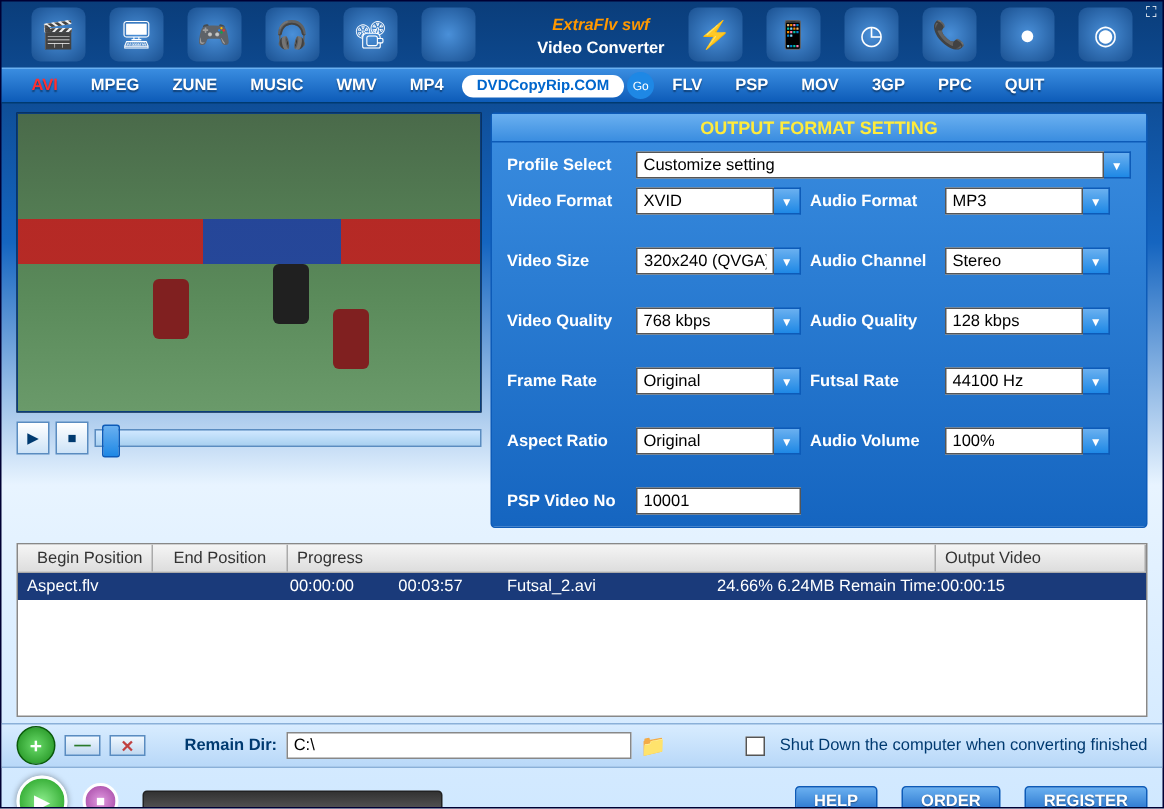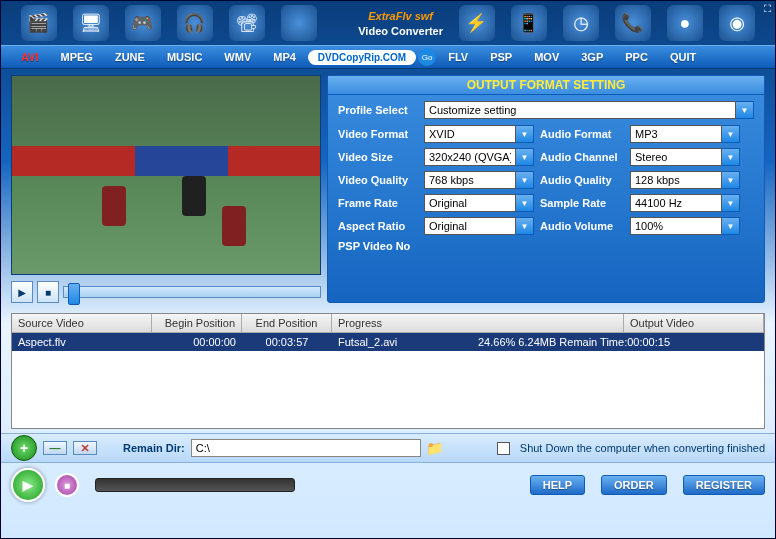--- a/index.html
+++ b/index.html
@@ -23,21 +23,21 @@
 .pbtn{width:22px;height:22px;background:linear-gradient(#fff,#cde3f7);border:1px solid #5a8cc0;display:flex;align-items:center;justify-content:center;font-size:10px;color:#003a70}
 .seek{flex:1;height:12px;background:linear-gradient(#d0e8ff,#a8d0f0);border:1px solid #5a8cc0;position:relative}
 .seek::before{content:"";position:absolute;left:4px;top:-4px;width:10px;height:20px;background:linear-gradient(#6ab0f0,#1e88e5);border:1px solid #0d5bb8;border-radius:2px}
 .settings{flex:1;background:linear-gradient(#3a8de0,#1565c0);border:1px solid #0d5bb8;border-radius:3px;padding:4px 10px 8px}
 .settings-title{text-align:center;color:#ffeb3b;font-weight:bold;font-size:12px;padding:2px;background:linear-gradient(#6ab0f0,#3a8de0);margin:-4px -10px 6px;border-bottom:1px solid #0d5bb8}
 .form-row{display:flex;align-items:center;margin-bottom:6px;gap:6px}
 .lbl{width:80px;color:#fff;font-weight:bold;text-align:left;font-size:11px}
 .sel{flex:1;display:flex}
 .sel input{flex:1;padding:2px 4px;border:1px solid #555;background:#fff;font-size:11px;min-width:0}
 .dd{width:18px;background:linear-gradient(#6ab0f0,#1e88e5);border:1px solid #0d5bb8;border-left:none;display:flex;align-items:center;justify-content:center;color:#fff;font-size:8px}
-.two-col{display:grid;grid-template-columns:80px 110px 84px 110px;gap:5px 6px;align-items:center}
+.two-col{display:grid;grid-template-columns:80px 110px 84px 110px;gap:22px 6px;align-items:center}
 .two-col .lbl{width:auto}
 .table-wrap{margin:4px 10px;background:#fff;border:1px solid #888;height:116px;overflow:auto}
 .thdr{display:flex;background:linear-gradient(#f5f5f5,#ddd);border-bottom:1px solid #aaa}
 .th{padding:3px 6px;border-right:1px solid #aaa;font-size:11px;color:#333}
 .trow{display:flex;background:#1a3a7a;color:#fff}
 .td{padding:3px 6px;font-size:11px}
 .c0{width:140px}.c1{width:90px;text-align:right}.c2{width:90px;text-align:center}.c3{width:140px}.c4{flex:1}
 .bottom1{display:flex;align-items:center;padding:4px 10px;background:linear-gradient(#d8ecff,#b8d8f8);border-top:1px solid #8ab0d8;border-bottom:1px solid #8ab0d8;height:30px;gap:6px}
 .rnd{width:26px;height:26px;border-radius:50%;background:radial-gradient(#6adb6a,#1a8a1a);border:1px solid #0a5a0a;display:flex;align-items:center;justify-content:center;color:#fff;font-size:14px;font-weight:bold}
 .sq{width:24px;height:14px;background:linear-gradient(#f0f8ff,#c0d8f0);border:1px solid #5a8cc0;display:flex;align-items:center;justify-content:center;color:#2a7a2a;font-weight:bold}
@@ -151,47 +151,49 @@
       <div class="sel">
           <input value="128 kbps" style="">
           <div class="dd">▼</div>
         </div>
 
       <div class="lbl">Frame Rate</div>
       <div class="sel">
           <input value="Original" style="">
           <div class="dd">▼</div>
         </div>
-      <div class="lbl">Sample Rate</div>
+      <div class="lbl">Futsal Rate</div>
       <div class="sel">
           <input value="44100 Hz" style="">
           <div class="dd">▼</div>
         </div>
 
       <div class="lbl">Aspect Ratio</div>
       <div class="sel">
           <input value="Original" style="">
           <div class="dd">▼</div>
         </div>
       <div class="lbl">Audio Volume</div>
       <div class="sel">
           <input value="100%" style="">
           <div class="dd">▼</div>
         </div>
 
       <div class="lbl">PSP Video No</div>
+      <div class="sel">
+          <input value="10001" style="">
+        </div>
       <div></div>
         <div></div>
     </div>
   </div>
 </div>
 
 <div class="table-wrap">
   <div class="thdr">
-    <div class="th c0">Source Video</div>
     <div class="th c1">Begin Position</div>
     <div class="th c2">End Position</div>
     <div class="th c4">Progress</div>
     <div class="th c3">Output Video</div>
   </div>
   <div class="trow">
     <div class="td c0">Aspect.flv</div>
     <div class="td c1">00:00:00</div>
     <div class="td c2">00:03:57</div>
     <div class="td c3">Futsal_2.avi</div>

